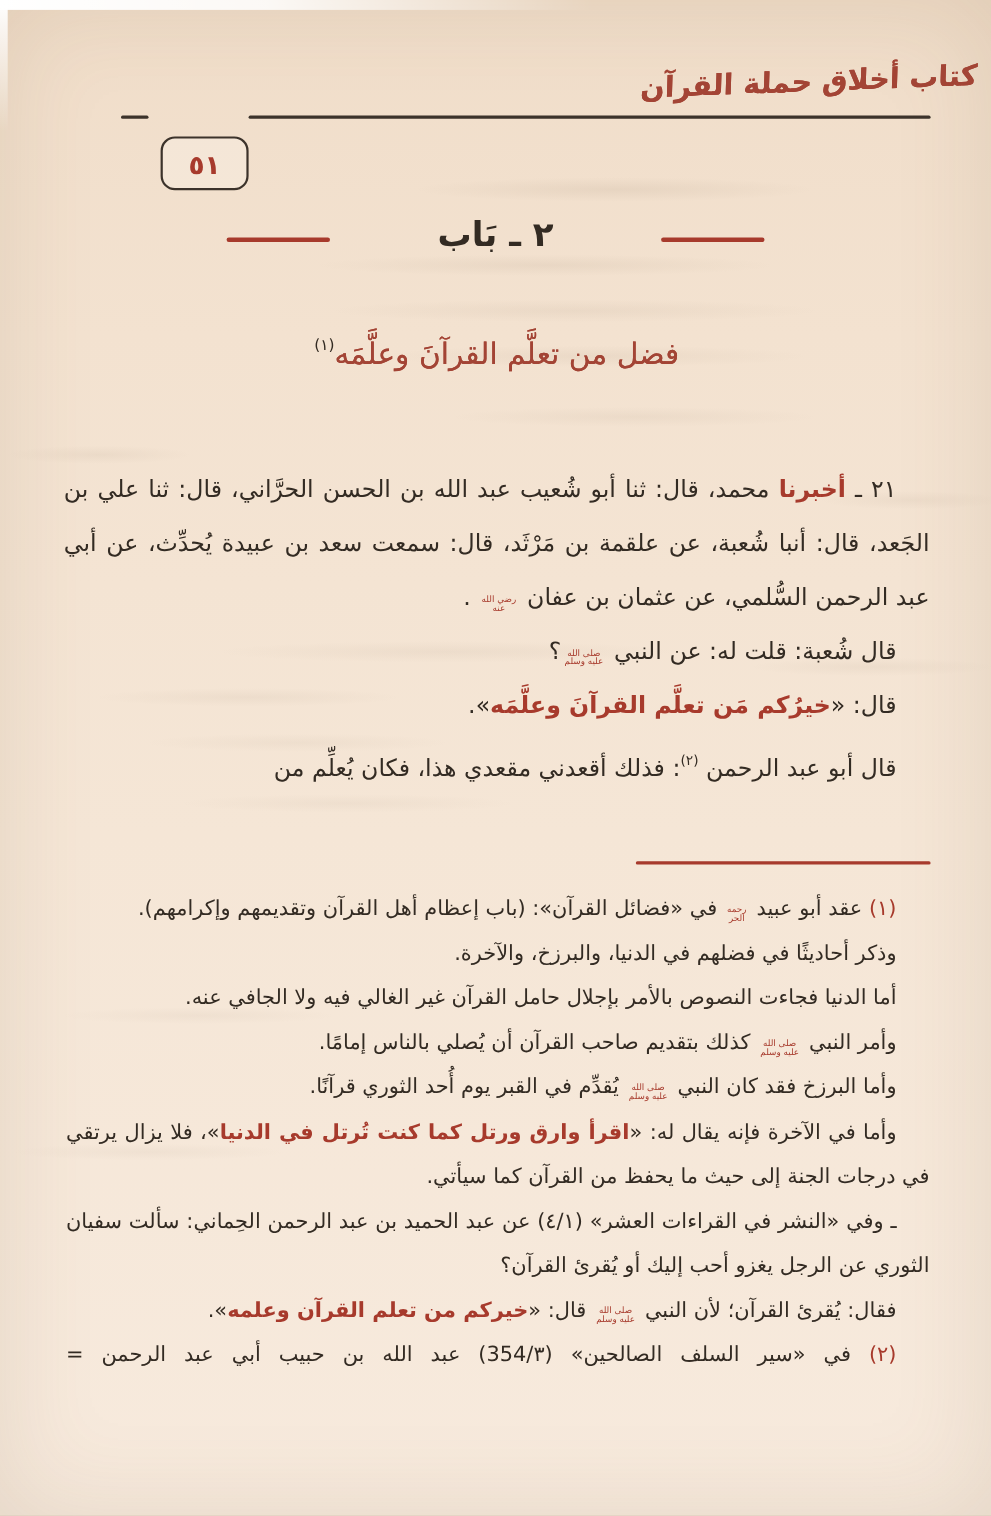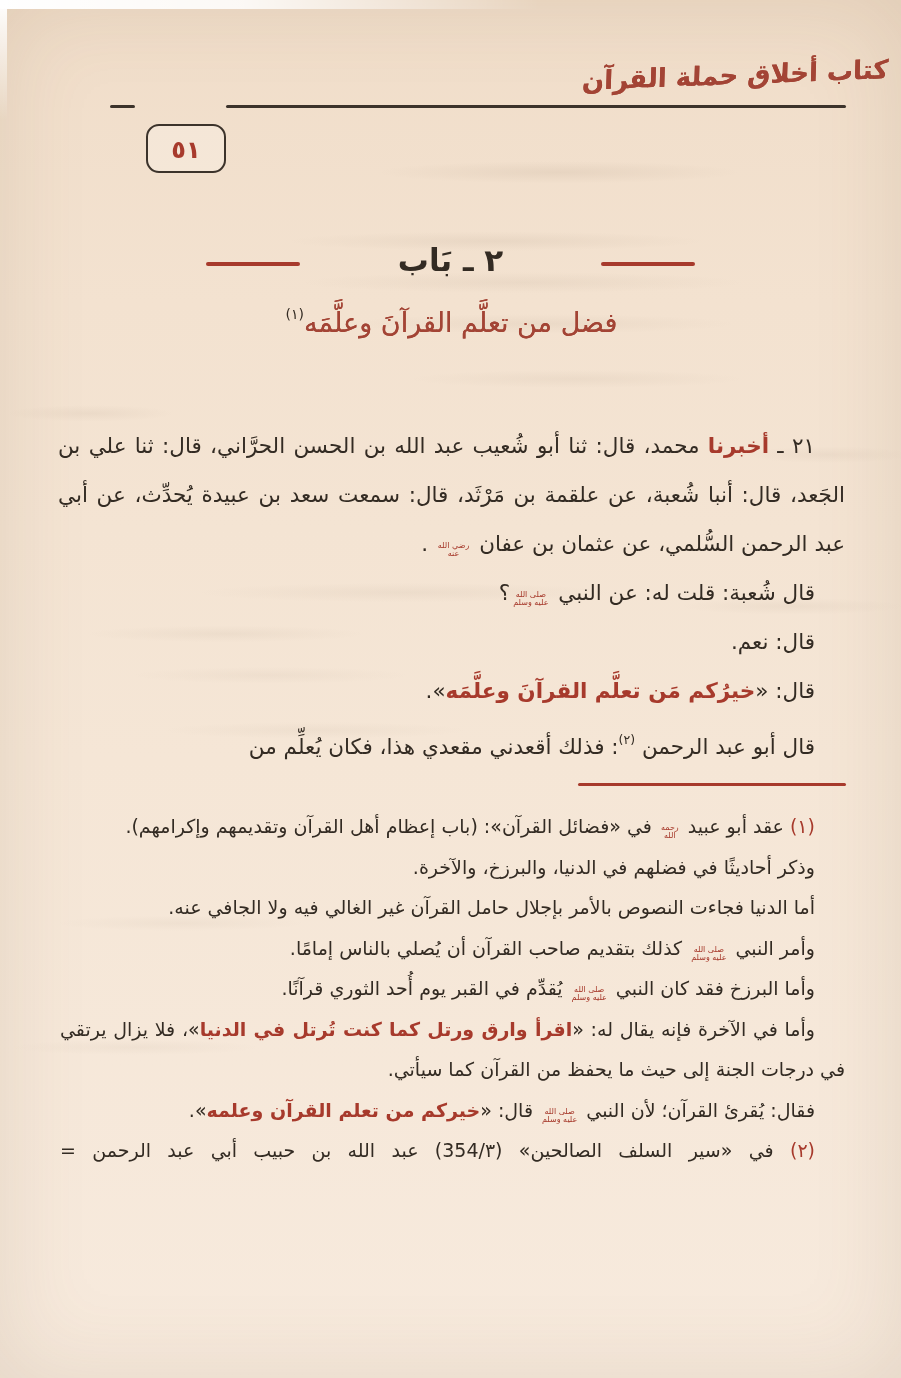--- a/index.html
+++ b/index.html
@@ -69,21 +69,21 @@
     background:rgba(255,252,246,.25);
     margin-top:40px;
   }
   .page-number-badge span{
     color:var(--red, #ab3b2b);font-size:24px;font-weight:bold;padding-top:2px;
   }
 
   
   .chapter-row{
     position:absolute;top:196px;left:0;right:0;
-    display:flex;align-items:center;justify-content:center;gap:98px;margin-top:46px;
+    display:flex;align-items:center;justify-content:center;gap:98px;
   }
   .chapter-heading{
     font-size:31px;font-weight:bold;color:var(--ink, #332b23);
     white-space:nowrap;
   }
   .red-dash{
     width:94px;height:3.5px;background:var(--red, #ab3b2b);
     border-radius:2px;transform:translateY(4px);
   }
   .chapter-title-row{
@@ -153,30 +153,30 @@
     <span class="red-dash"></span>
   </div>
 
   <div class="chapter-title-row">
     <span class="chapter-title">فضل من تعلَّم القرآنَ وعلَّمَه</span><span class="title-ref">(١)</span>
   </div>
 
   <div class="main-text">
       <p><span class="seg-normal">٢١ ـ </span><span class="seg-red">أخبرنا</span><span class="seg-normal"> محمد، قال: ثنا أبو شُعيب عبد الله بن الحسن الحرَّاني، قال: ثنا علي بن الجَعد، قال: أنبا شُعبة، عن علقمة بن مَرْثَد، قال: سمعت سعد بن عبيدة يُحدِّث، عن أبي عبد الرحمن السُّلمي، عن عثمان بن عفان </span><span class="honorific"><span class="hline">رضي الله</span><span class="hline">عنه</span></span><span class="seg-normal"> .</span></p>
       <p><span class="seg-normal">قال شُعبة: قلت له: عن النبي </span><span class="honorific"><span class="hline">صلى الله</span><span class="hline">عليه وسلم</span></span><span class="seg-normal">؟</span></p>
-      <p><span class="seg-normal">قال: نعم.</span></p>
       <p><span class="seg-normal">قال: «</span><span class="seg-redbold">خيرُكم مَن تعلَّم القرآنَ وعلَّمَه</span><span class="seg-normal">».</span></p>
       <p><span class="seg-normal">قال أبو عبد الرحمن </span><span class="seg-sup">(٢)</span><span class="seg-normal">: فذلك أقعدني مقعدي هذا، فكان يُعلِّم من</span></p>
     </div>
 
   <div class="fn-sep"></div>
 
   <div class="footnotes">
-      <p><span class="seg-marker">(١) </span><span class="seg-normal">عقد أبو عبيد </span><span class="honorific"><span class="hline">رحمه</span><span class="hline">الله</span></span><span class="seg-normal"> في «فضائل القرآن»: (باب إعظام أهل القرآن وتقديمهم وإكرامهم).</span></p>
+      <p><span class="seg-marker">(١) </span><span class="seg-normal">عقد أبو عبيد </span><span class="honorific"><span class="hline">رحمه</span><span class="hline">الحر</span></span><span class="seg-normal"> في «فضائل القرآن»: (باب إعظام أهل القرآن وتقديمهم وإكرامهم).</span></p>
       <p><span class="seg-normal">وذكر أحاديثًا في فضلهم في الدنيا، والبرزخ، والآخرة.</span></p>
       <p><span class="seg-normal">أما الدنيا فجاءت النصوص بالأمر بإجلال حامل القرآن غير الغالي فيه ولا الجافي عنه.</span></p>
       <p><span class="seg-normal">وأمر النبي </span><span class="honorific"><span class="hline">صلى الله</span><span class="hline">عليه وسلم</span></span><span class="seg-normal"> كذلك بتقديم صاحب القرآن أن يُصلي بالناس إمامًا.</span></p>
       <p><span class="seg-normal">وأما البرزخ فقد كان النبي </span><span class="honorific"><span class="hline">صلى الله</span><span class="hline">عليه وسلم</span></span><span class="seg-normal"> يُقدِّم في القبر يوم أُحد الثوري قرآنًا.</span></p>
       <p><span class="seg-normal">وأما في الآخرة فإنه يقال له: «</span><span class="seg-redbold">اقرأ وارق ورتل كما كنت تُرتل في الدنيا</span><span class="seg-normal">»، فلا يزال يرتقي في درجات الجنة إلى حيث ما يحفظ من القرآن كما سيأتي.</span></p>
+      <p><span class="seg-normal">ـ وفي «النشر في القراءات العشر» (٤/١) عن عبد الحميد بن عبد الرحمن الحِماني: سألت سفيان الثوري عن الرجل يغزو أحب إليك أو يُقرئ القرآن؟</span></p>
       <p><span class="seg-normal">فقال: يُقرئ القرآن؛ لأن النبي </span><span class="honorific"><span class="hline">صلى الله</span><span class="hline">عليه وسلم</span></span><span class="seg-normal"> قال: «</span><span class="seg-redbold">خيركم من تعلم القرآن وعلمه</span><span class="seg-normal">».</span></p>
       <p class="p-stretch"><span class="seg-marker">(٢) </span><span class="seg-normal">في «سير السلف الصالحين» (354/٣) عبد الله بن حبيب أبي عبد الرحمن =</span></p>
     </div>
 </div>
 
 </body></html>

